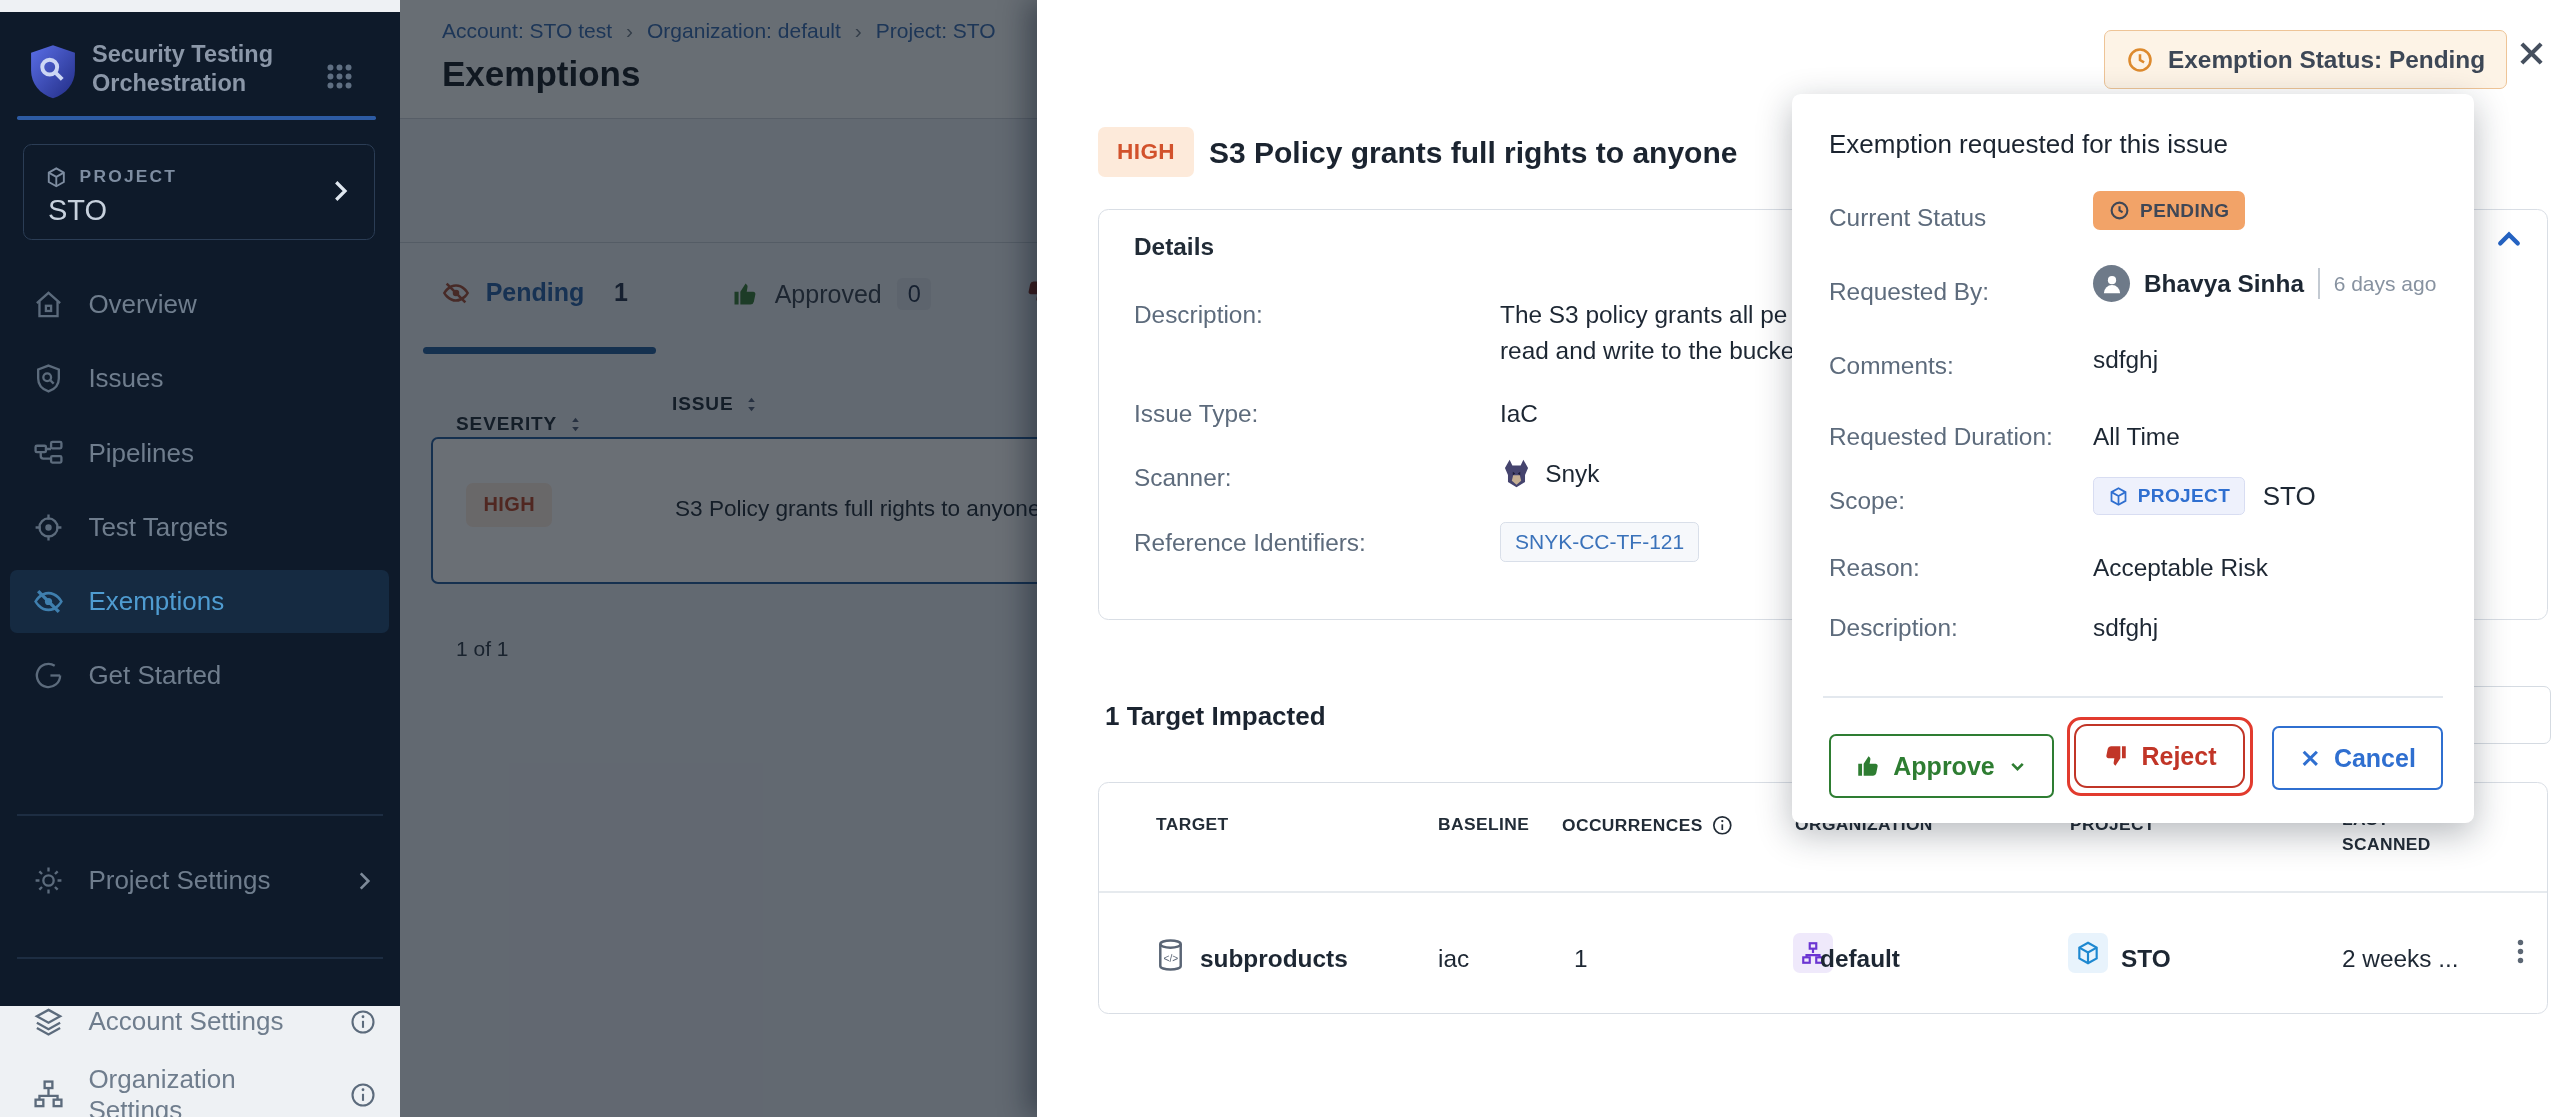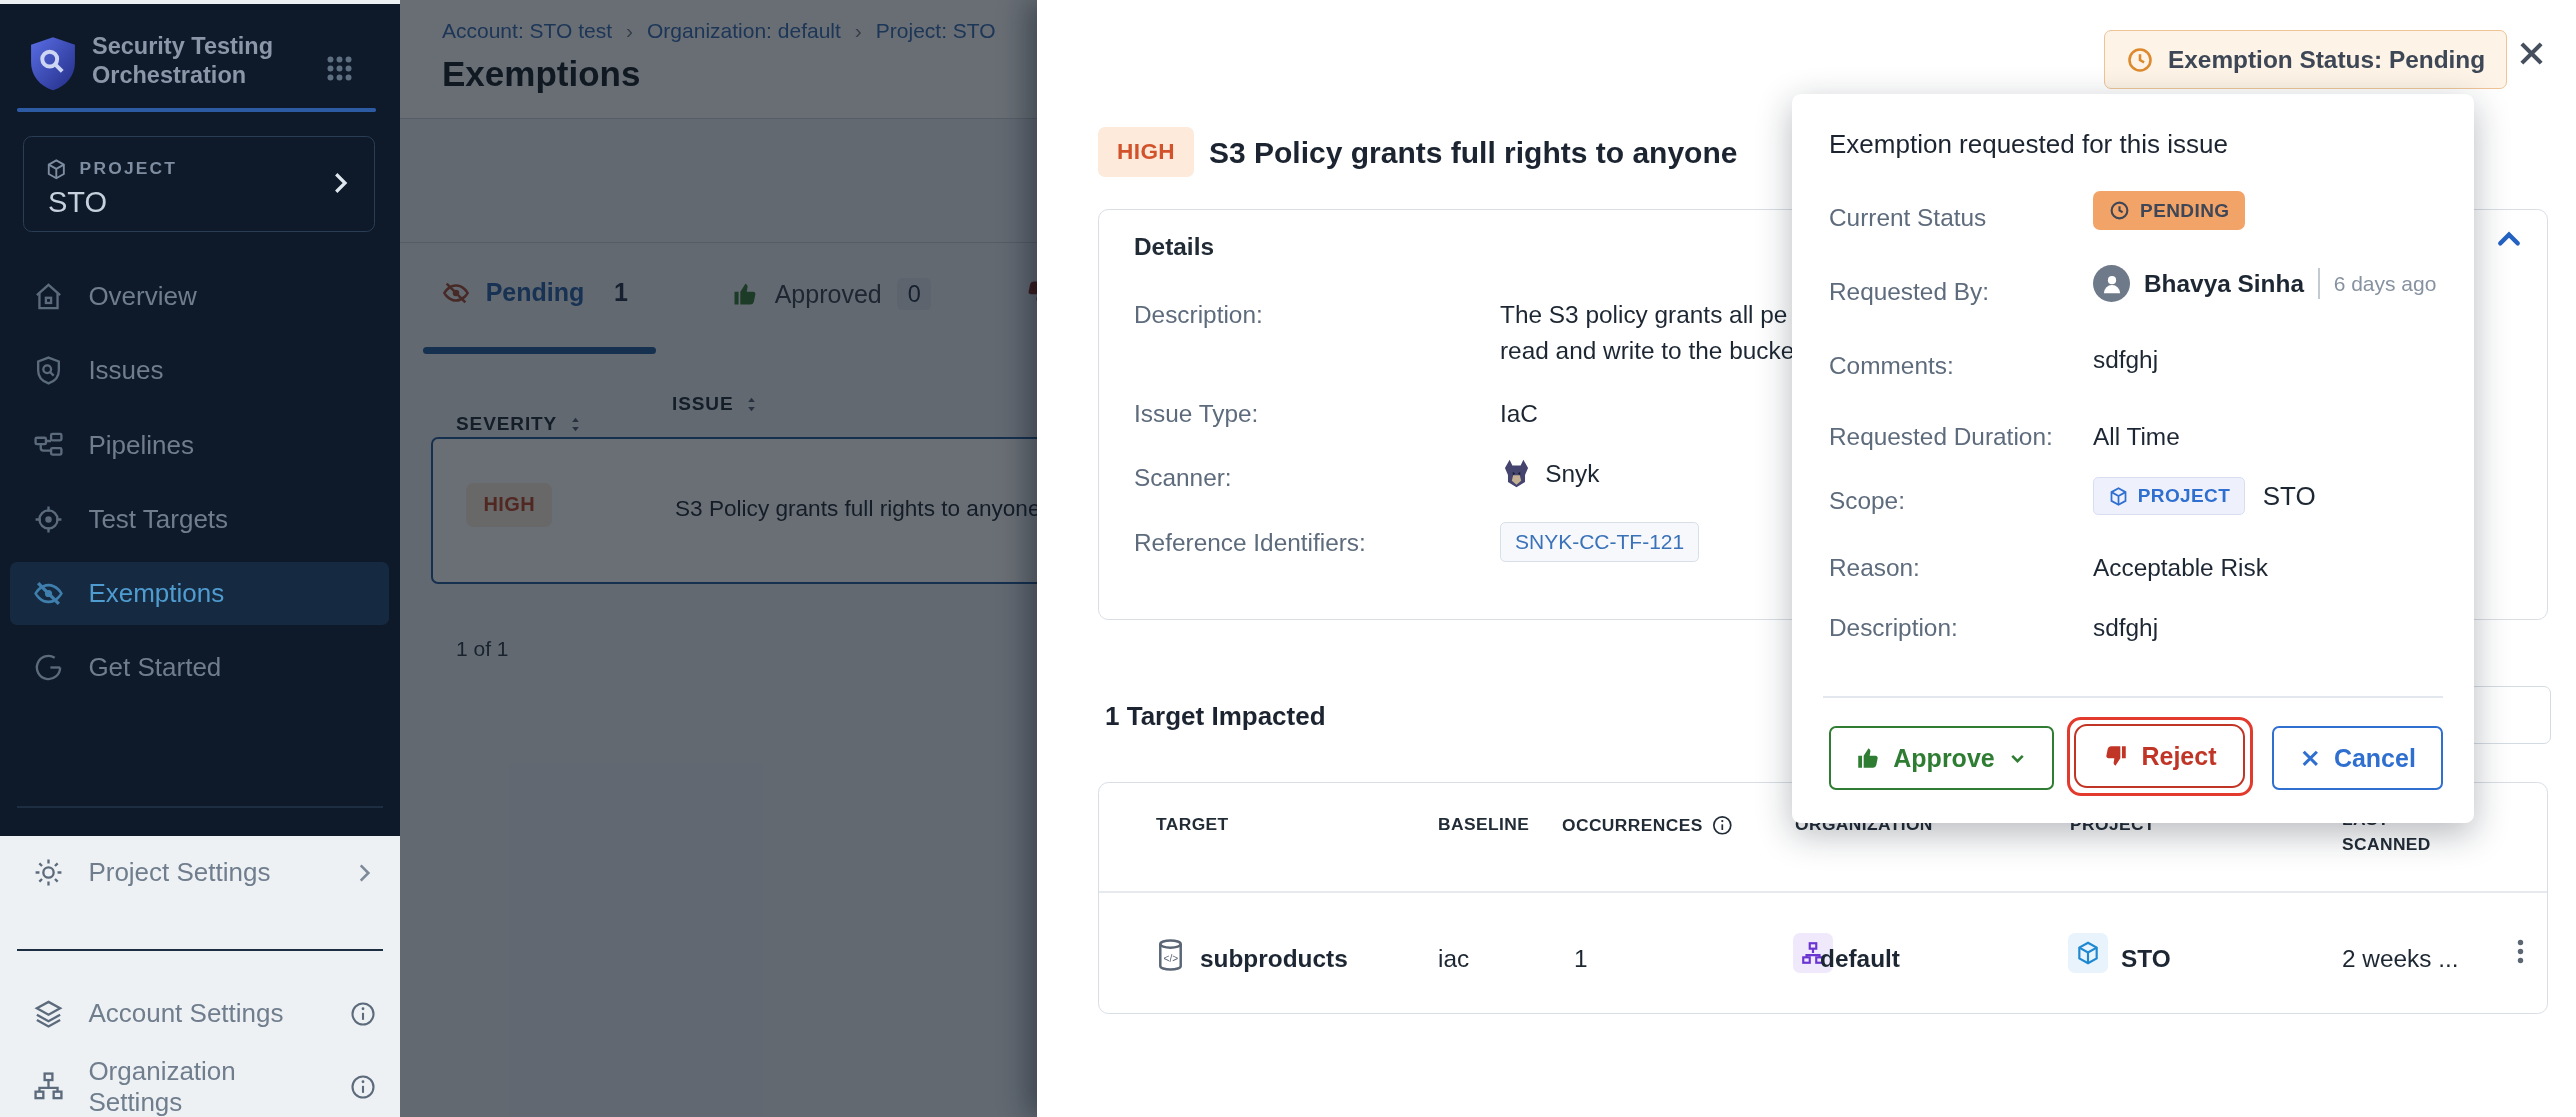--- a/index.html
+++ b/index.html
@@ -3,21 +3,21 @@
 <meta charset="utf-8">
 <style>
   html,body{margin:0;padding:0;background:#1a222c;}
   #screen{position:relative;width:2576px;height:1117px;overflow:hidden;
     font-family:"Liberation Sans",sans-serif;background:#eef1f4;}
   .abs{position:absolute;}
   svg{display:block;}
   .ic{display:inline-flex;align-items:center;justify-content:center;flex:none;}
 
   
-  .sidebar{position:absolute;left:0;top:4px;width:400px;height:832px;background:#0e1a2a;z-index:15;}
+  .sidebar{position:absolute;left:0;top:12px;width:400px;height:994px;background:#0e1a2a;z-index:15;}
   .logo-title{position:absolute;left:92px;top:28px;width:226px;font-size:23.5px;line-height:29px;
     font-weight:bold;color:#8b97a8;}
   .top-divider{position:absolute;left:17.4px;top:104px;width:359px;height:4.4px;background:#2d5ba3;border-radius:1.7px;}
   .proj-box{position:absolute;left:22.6px;top:132px;width:350px;height:94px;border:1.7px solid #2b3d55;border-radius:8.7px;}
   .proj-label{position:absolute;left:56px;top:21px;font-size:17.4px;font-weight:bold;letter-spacing:2.2px;color:#7e8da1;}
   .proj-name{position:absolute;left:24.4px;top:49px;font-size:29px;color:#c7d1dd;}
   .nav{position:absolute;left:10.4px;top:261px;width:379px;display:flex;flex-direction:column;gap:11.3px;}
   .nav-item{height:63px;display:flex;align-items:center;gap:24.4px;padding-left:22.6px;border-radius:7px;
     color:#6f7d8d;font-size:26px;}
   .nav-item .ic{color:#5c6b7c;}
@@ -88,21 +88,21 @@
     padding:8.7px 15.7px;font-size:19px;font-weight:bold;letter-spacing:0.4px;color:#3f4756;}
   .avatar{width:37px;height:37px;border-radius:50%;background:#6e7a89;display:inline-flex;align-items:center;
     justify-content:center;margin-right:14px;}
   .vbar{display:inline-block;width:1.7px;height:31px;background:#c3cad2;margin:0 14px;}
   .ago{font-size:21px;color:#8792a0;}
   .scope-chip{display:inline-flex;align-items:center;gap:8.7px;background:#eef1fc;border:1.7px solid #d8ddf2;
     border-radius:5.2px;padding:7px 14px;font-size:19px;font-weight:bold;letter-spacing:0.4px;color:#2f6fd0;}
   .p-div{position:absolute;left:31px;top:602px;width:620px;height:1.7px;background:#e3e8ee;}
   .btn{position:absolute;top:632px;height:64px;display:flex;align-items:center;justify-content:center;gap:12.2px;
     border-radius:7px;background:#fff;font-weight:bold;font-size:25px;box-sizing:border-box;cursor:pointer;}
-  .btn-approve{left:37px;width:225px;border:2.6px solid #2e7d32;color:#2e7d32;}
+  .btn-approve{left:37px;width:225px;border:2.6px solid #2e7d32;color:#2e7d32;margin-top:8px;}
   .reject-ring{position:absolute;left:275px;top:623px;padding:4.4px;border:3.5px solid #e23b2e;border-radius:14px;}
   .btn-reject{position:static;width:171px;height:64px;display:flex;align-items:center;justify-content:center;
     gap:12.2px;border:2.6px solid #c13527;border-radius:13px;color:#c13527;font-weight:bold;font-size:25px;
     background:#fff;box-sizing:border-box;cursor:pointer;}
   .btn-cancel{left:480px;width:171px;border:2.6px solid #2f6fd0;color:#2f6fd0;}
 </style>
 </head>
 <body>
 
 <div id="screen">

